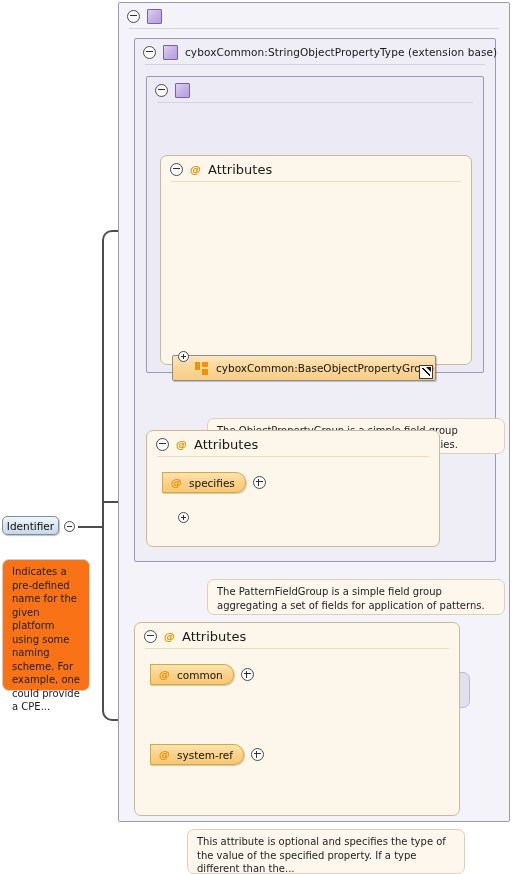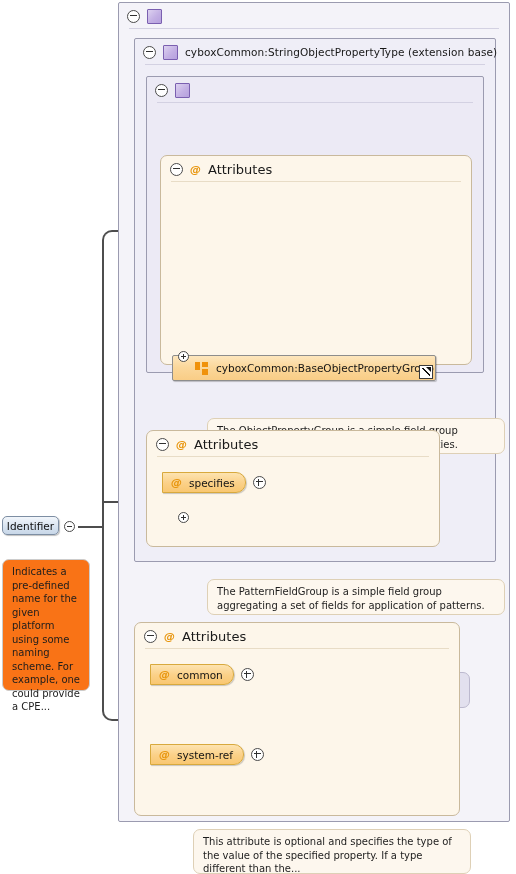--- a/index.html
+++ b/index.html
@@ -272,21 +272,21 @@
     <div class="sep"></div>
   </div>
 </div>
 <div class="abs attrrow" style="left:162px;top:472px;">
   <span class="attrpill">
     <span class="at">@</span>
     <span class="nm">specifies</span>
   </span>
   <span class="toggle plus"></span>
 </div>
-<div class="abs note cream" style="left:158px;top:504px;width:278px;height:45px;">
+<div class="abs note cream" style="left:152px;top:504px;width:278px;height:45px;">
   <div class="beak"></div>
   <span>This attribute is optional and specifies the type of the value of the specified property. If a type different than the...</span>
 </div>
 
 <div class="abs attrbox" style="left:134px;top:622px;width:326px;height:194px;">
   <div class="attrhdr">
     <div class="toggle"></div>
     <span class="at">@</span>
     <span class="lbl">Attributes</span>
     <div class="sep"></div>

